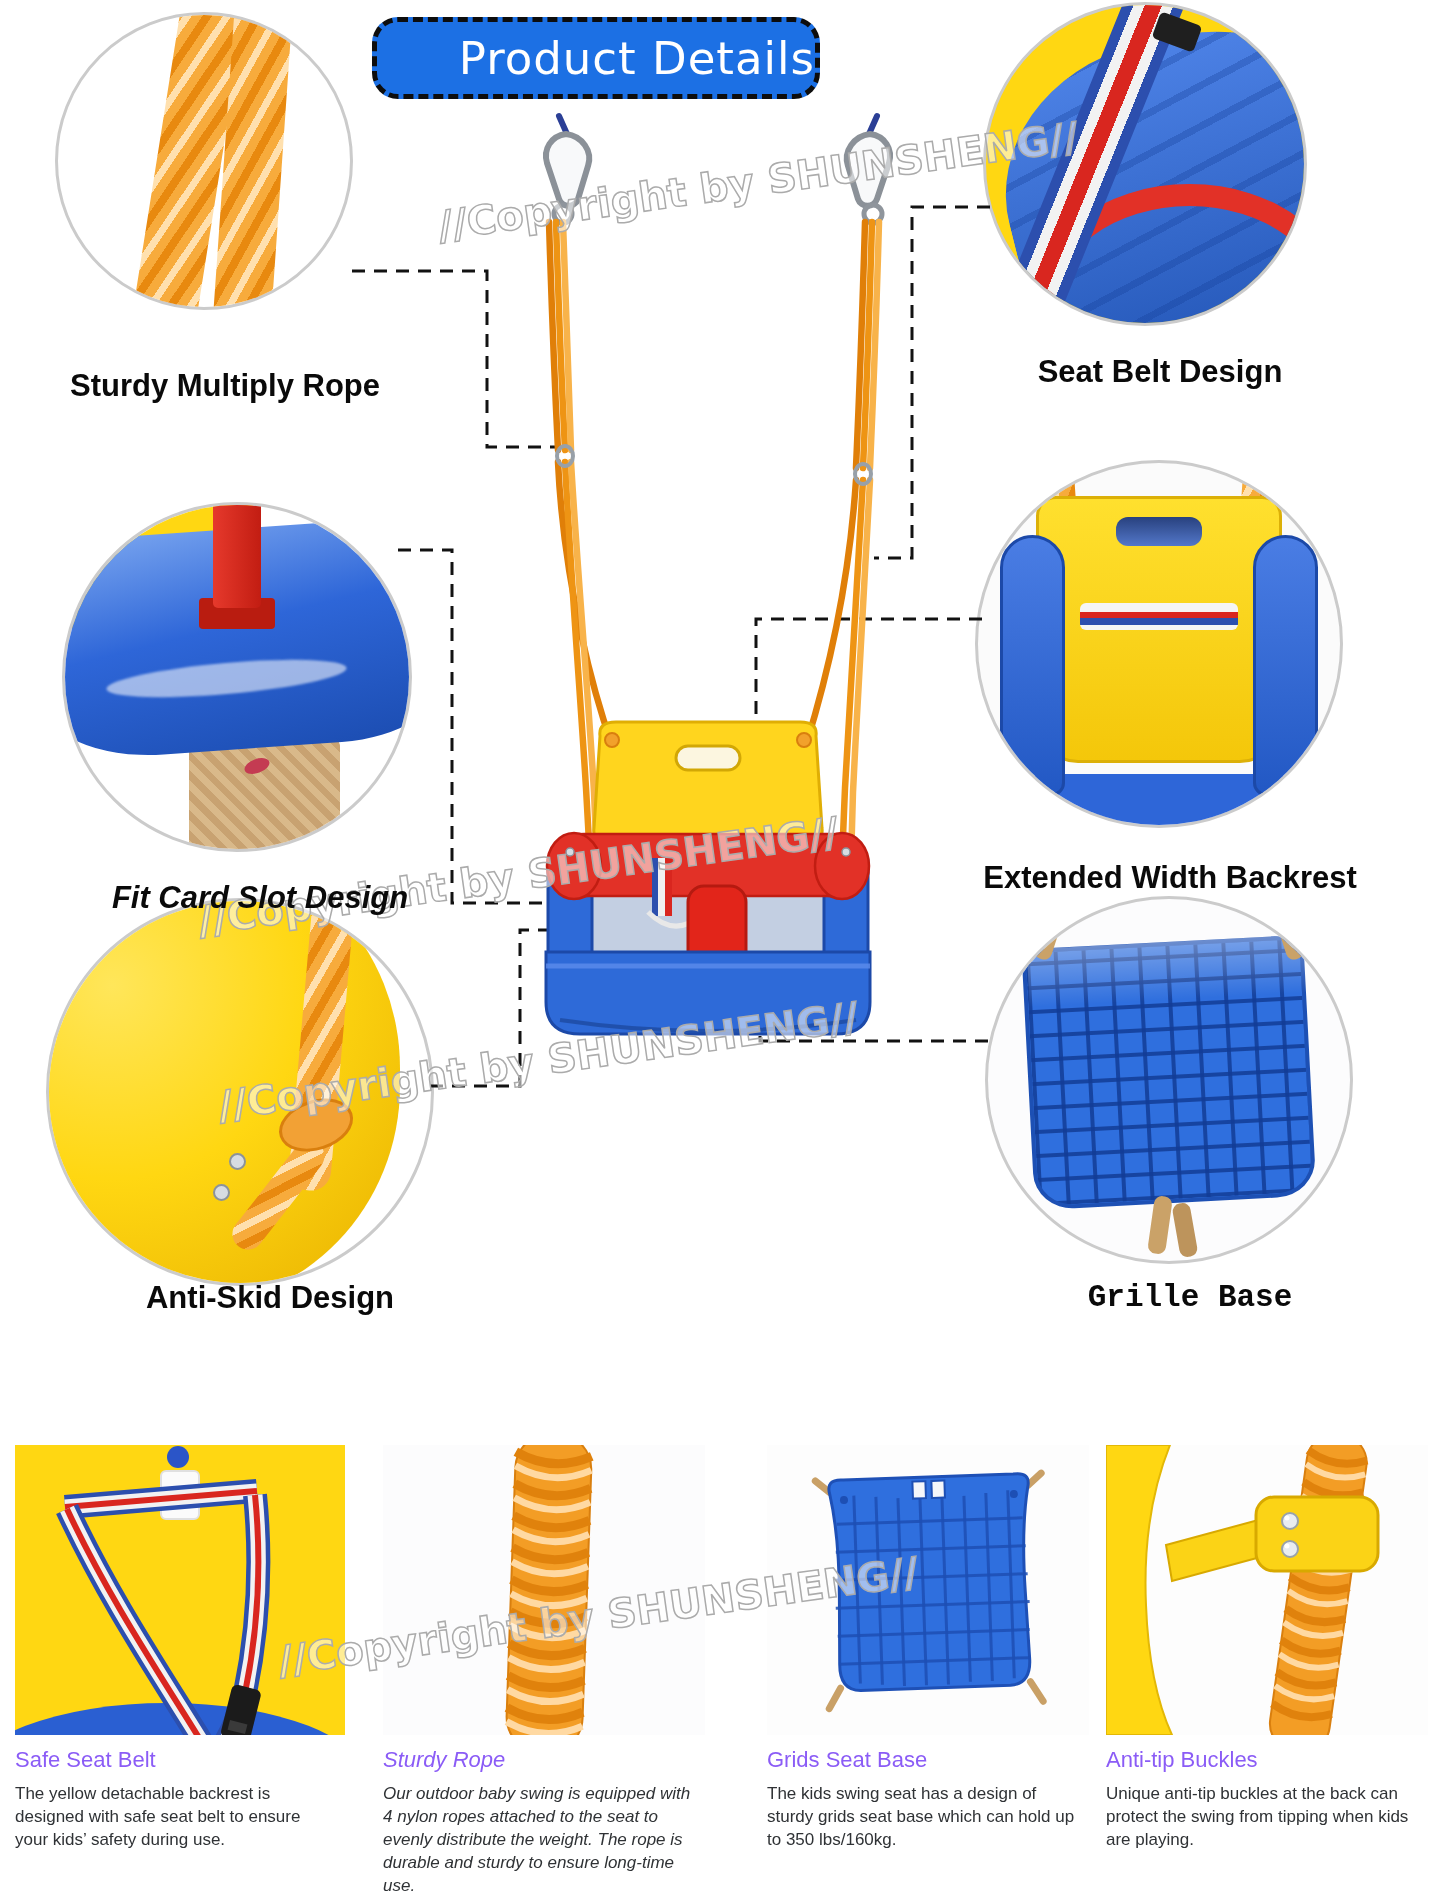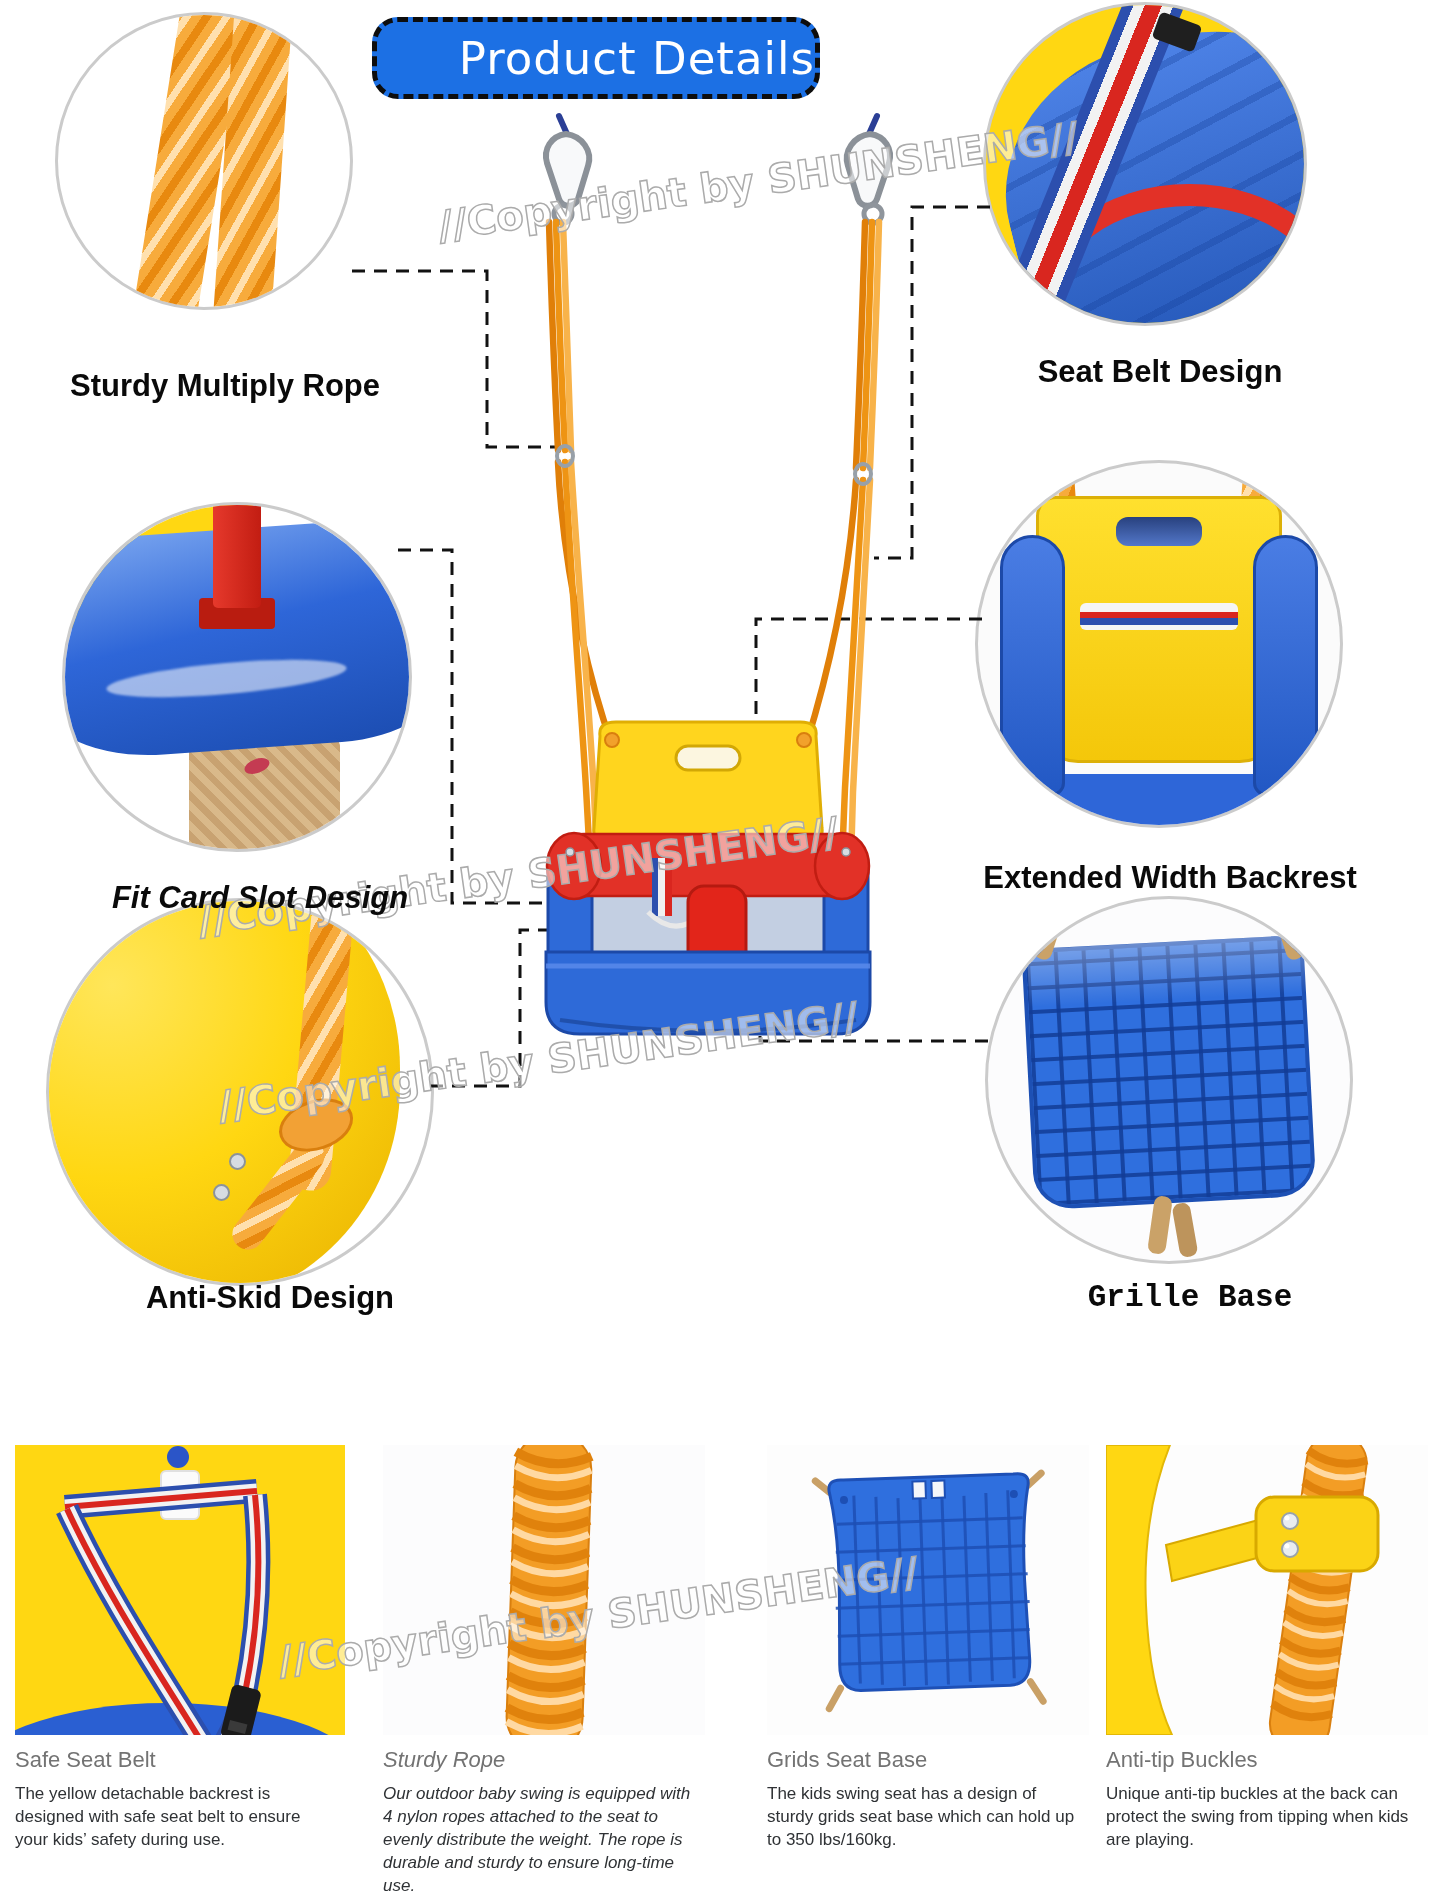--- a/index.html
+++ b/index.html
@@ -106,21 +106,21 @@
       fill:rgba(255,255,255,.55);stroke:#ababab;stroke-width:1.5;}
   
   .features{position:absolute;left:0;top:1430px;width:1445px;height:468px;}
   .fcol{position:absolute;top:15px;}
   .f1{left:15px;width:330px;}
   .f2{left:383px;width:322px;font-style:italic;}
   .f3{left:767px;width:322px;}
   .f4{left:1106px;width:322px;}
   .photo{width:100%;height:290px;position:relative;overflow:hidden;}
   .photo svg{display:block;width:100%;height:100%;}
-  .f-title{margin-top:12px;font-size:22px;color:#737373;}
+  .f-title{margin-top:12px;font-size:22px;color:#8b5cf6;}
   .f-desc{margin-top:10px;font-size:17px;line-height:1.35;color:#2f3235;width:97%;}
   .features-wm{position:absolute;left:0;top:0;width:1445px;height:468px;pointer-events:none;z-index:5;}
 </style>
 </head>
 <body>
 
 <div class="page">
 
   <div class="circle c1">
     <div class="abs strandA twist"></div>

